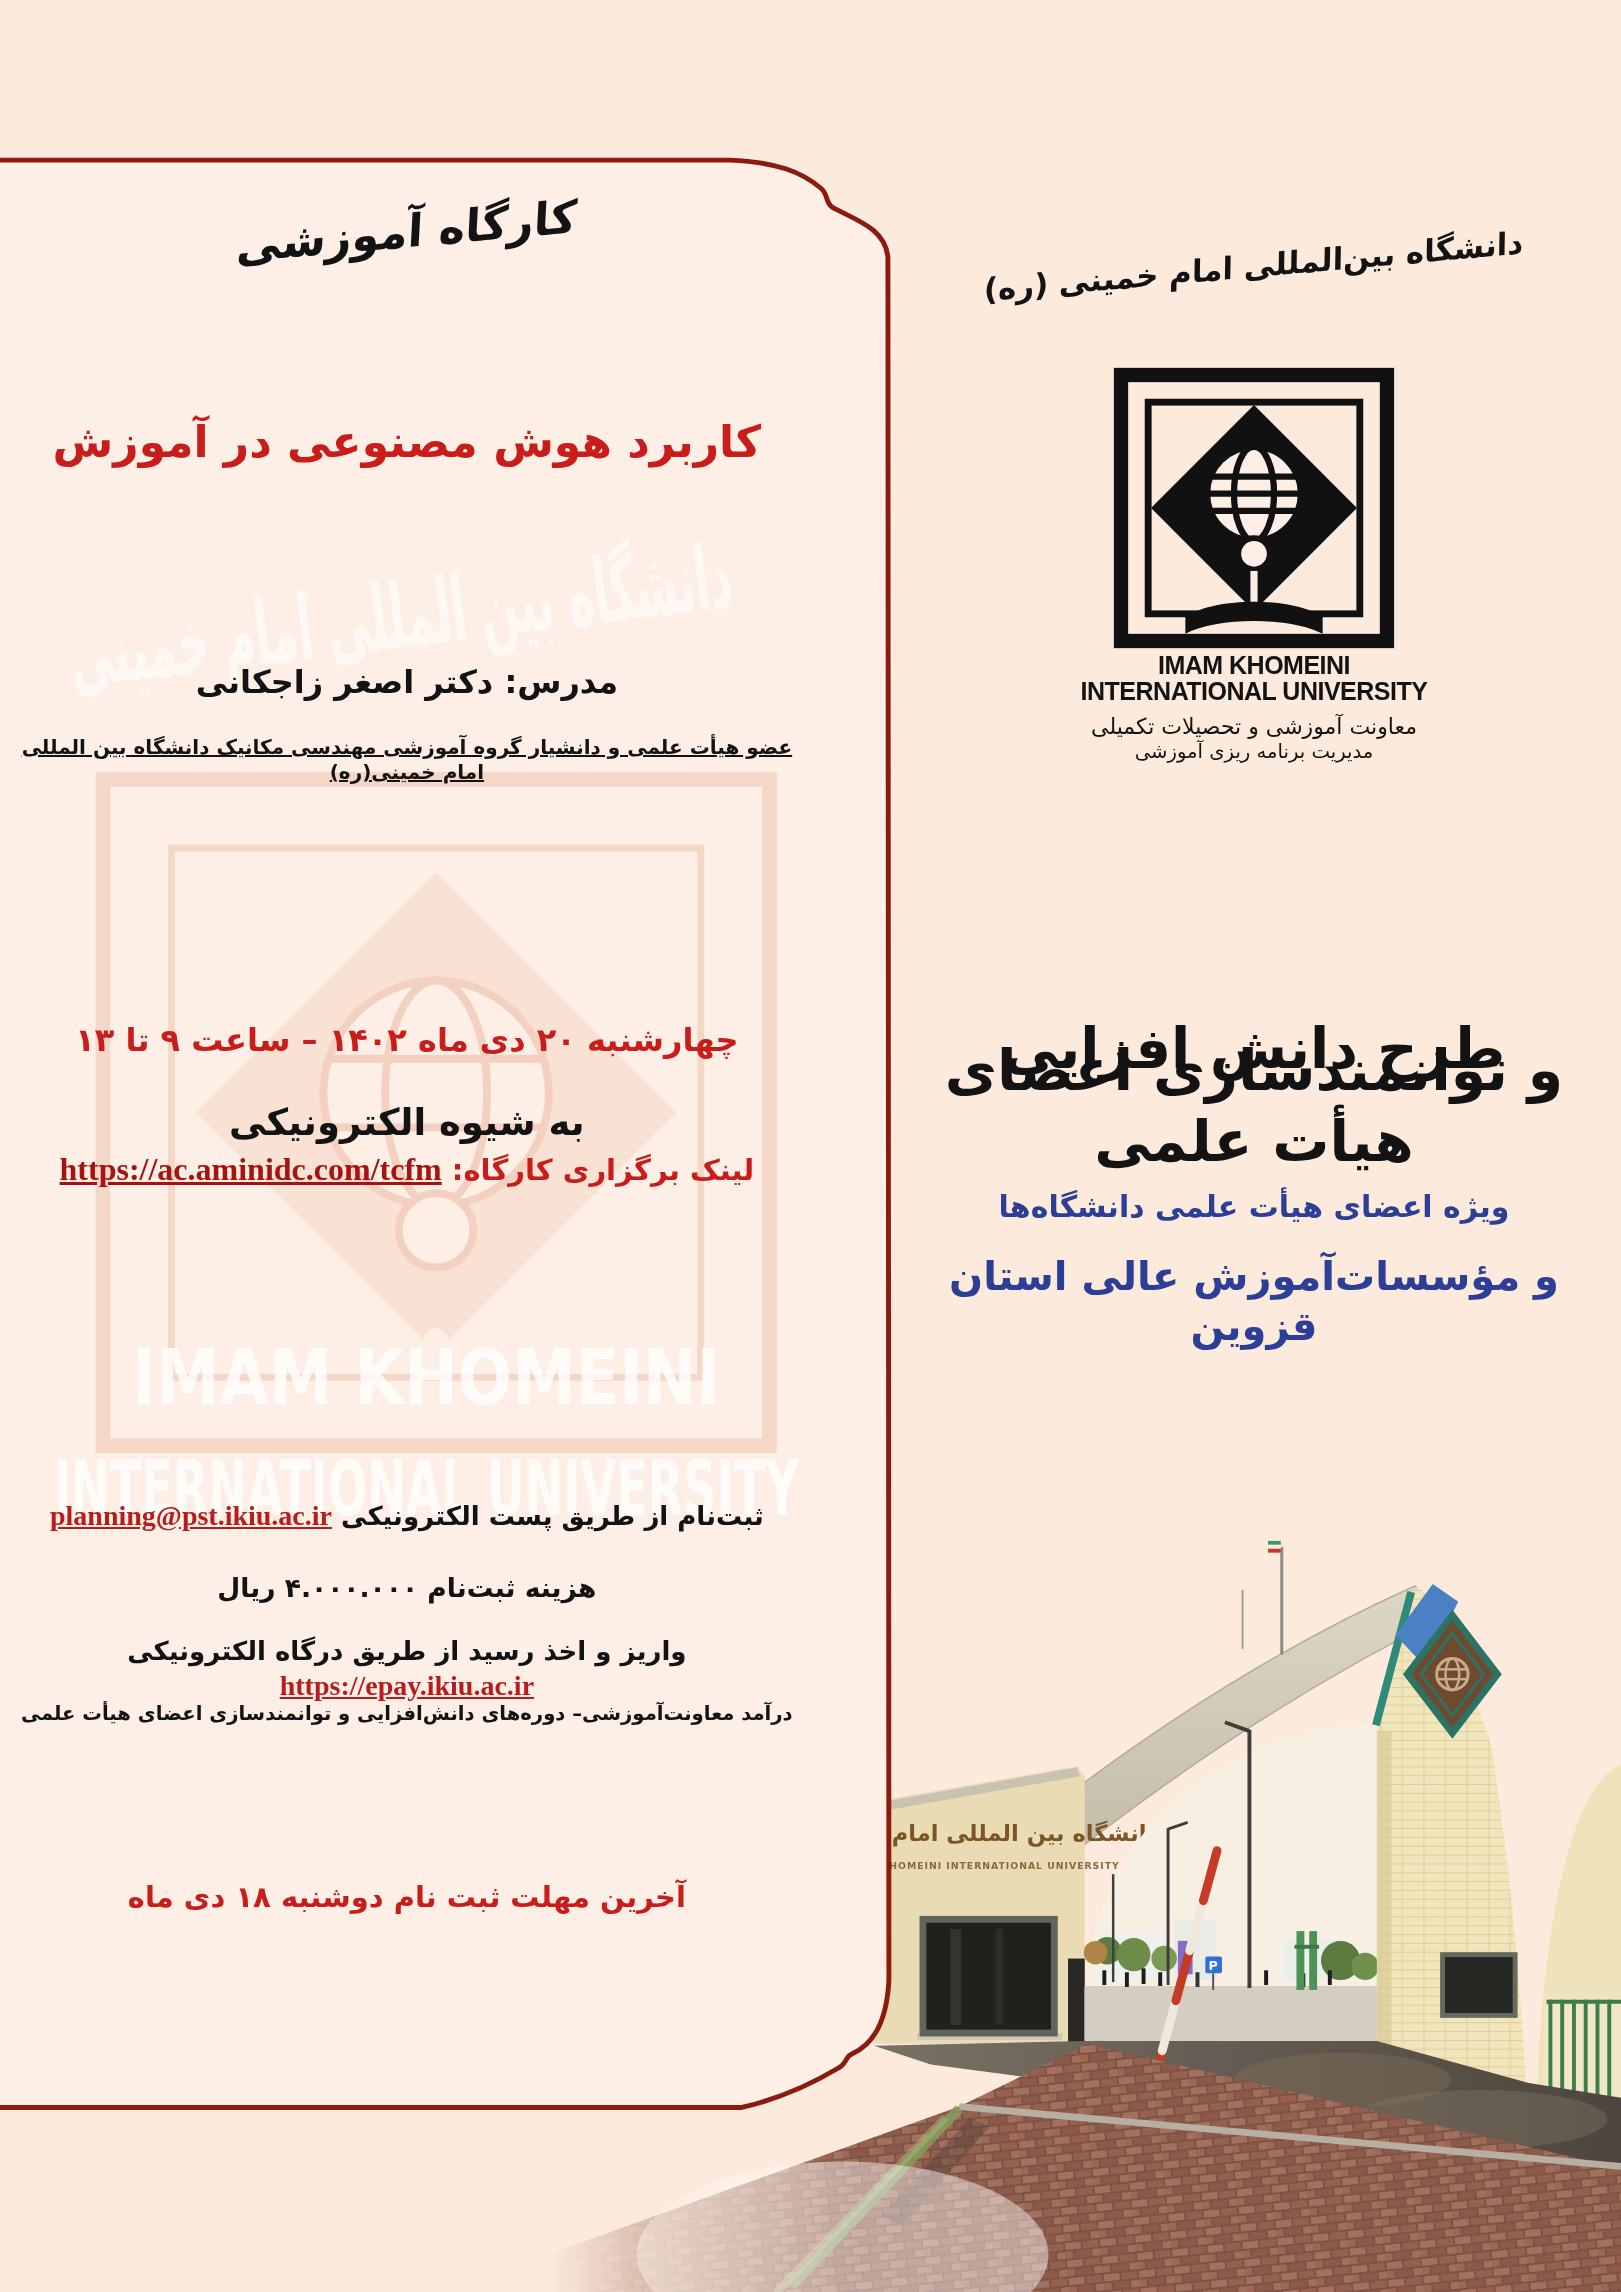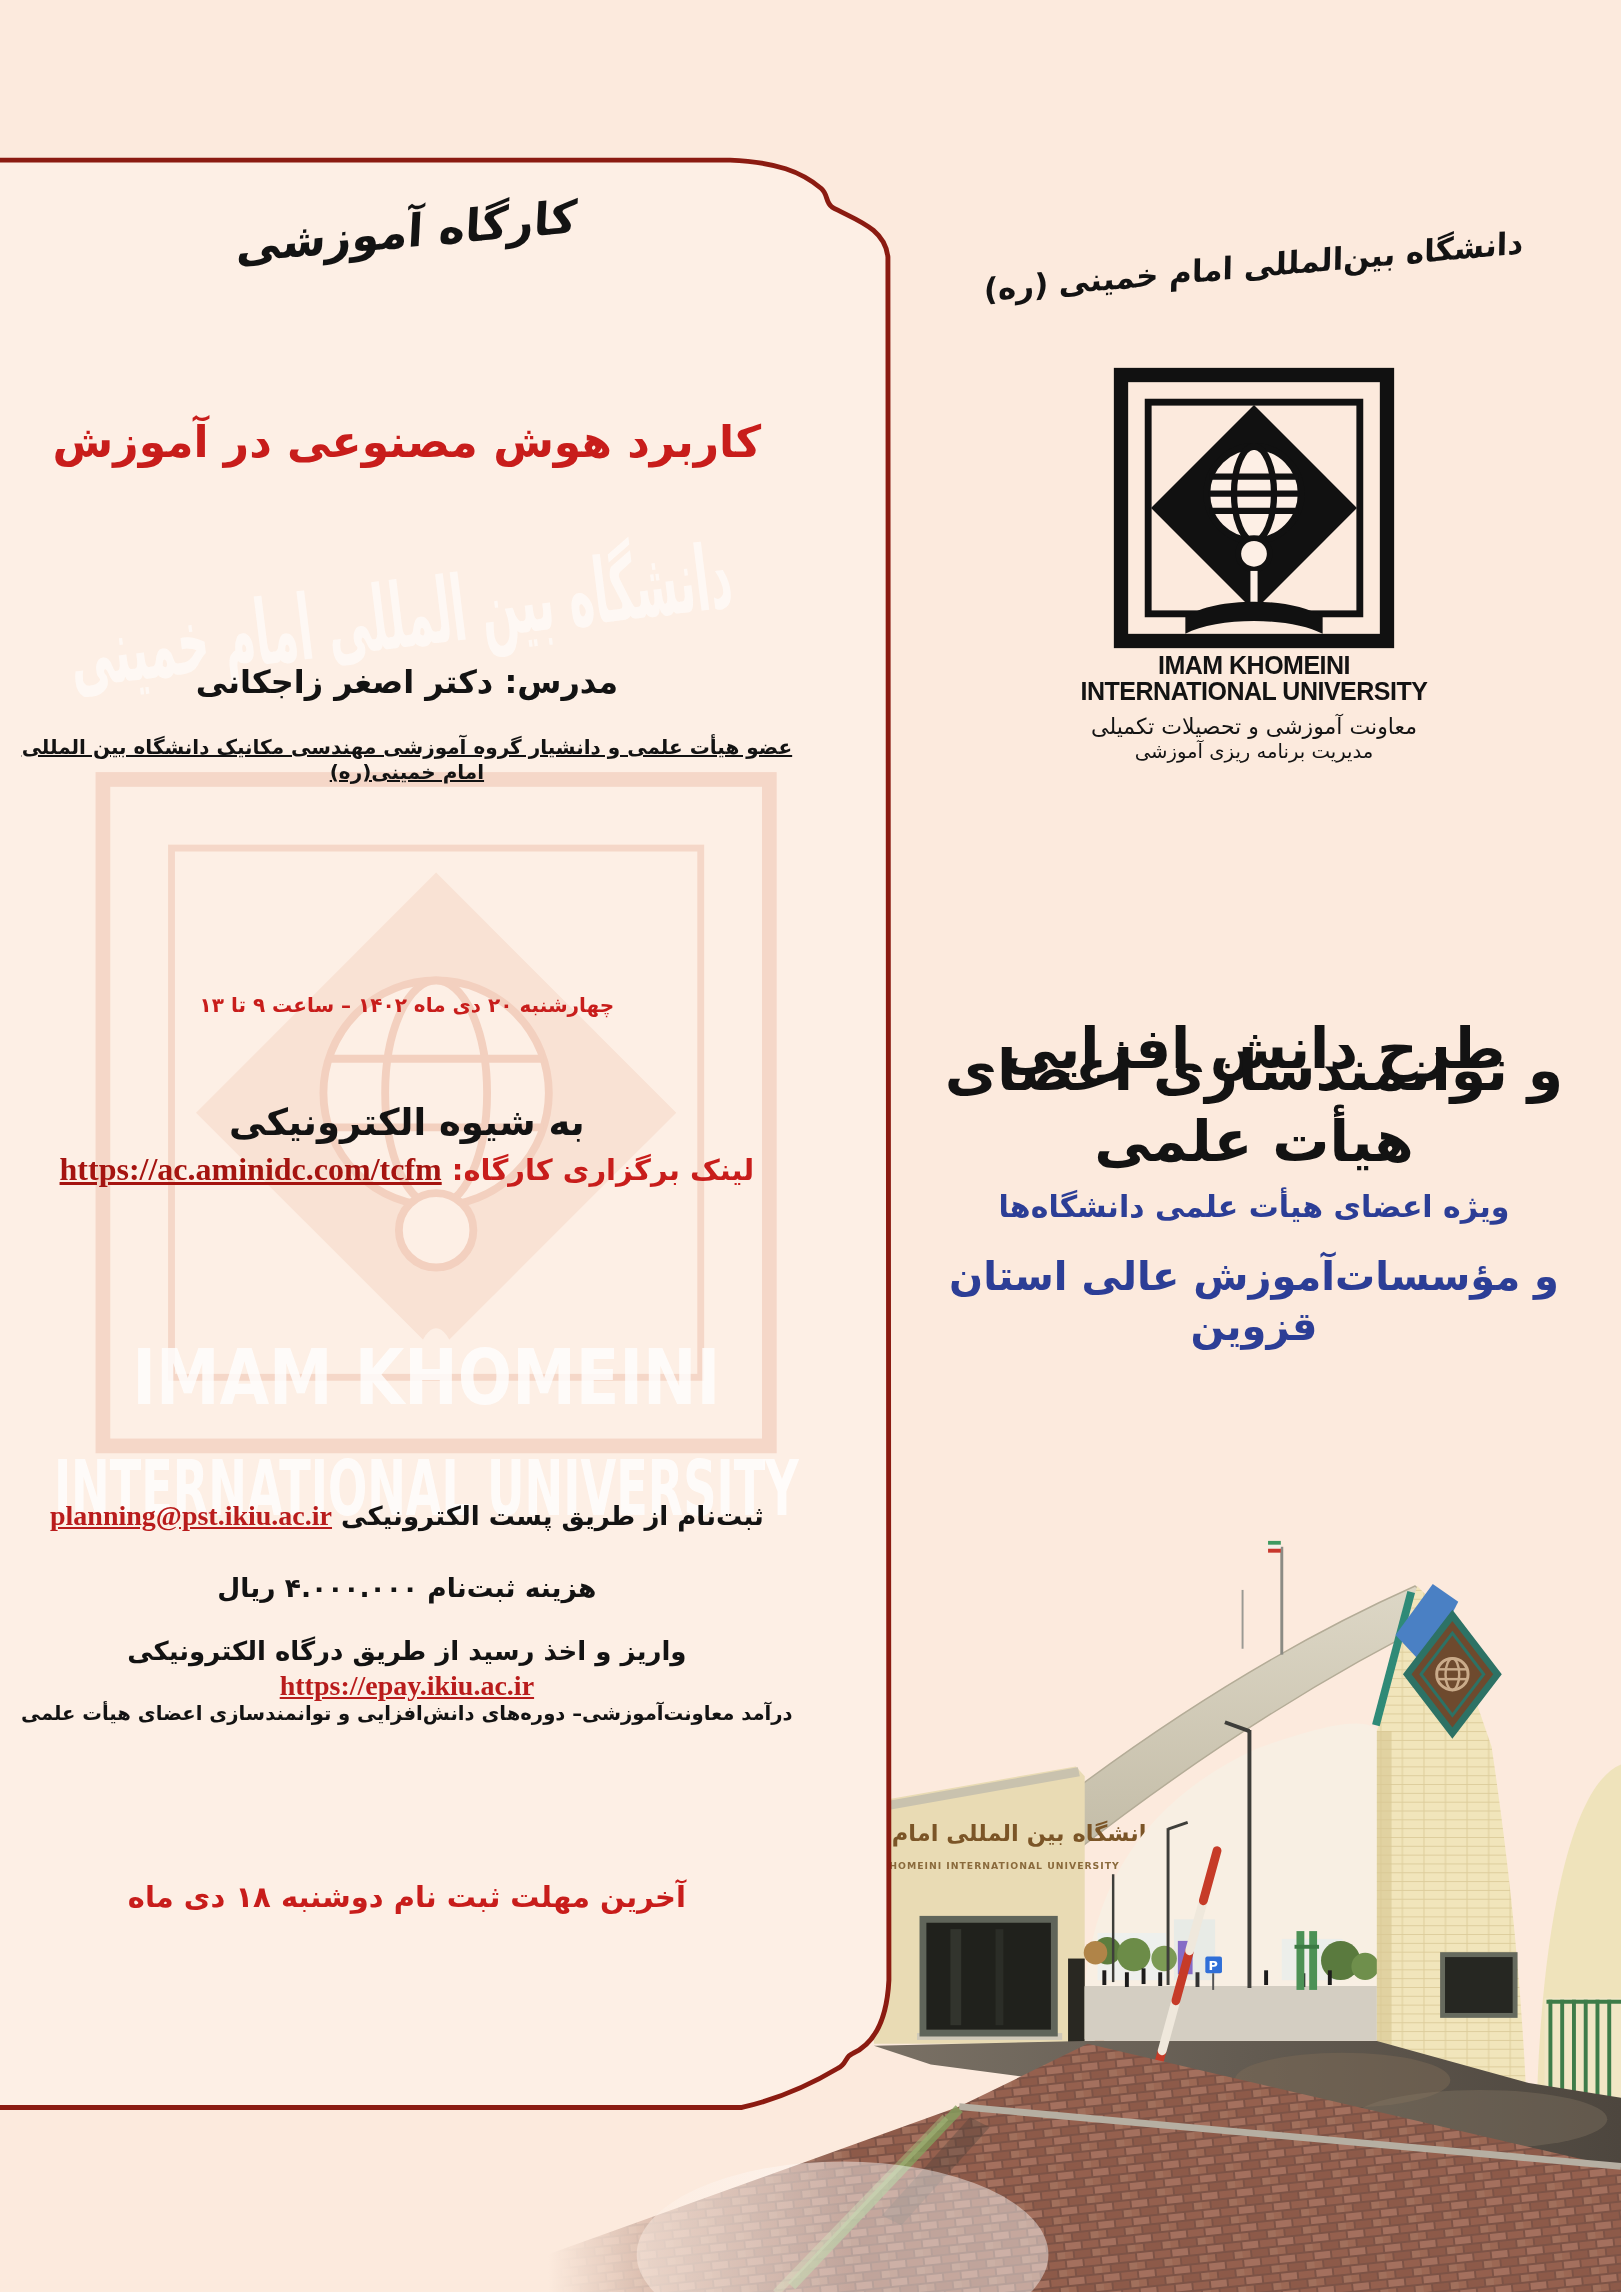--- a/index.html
+++ b/index.html
@@ -202,21 +202,21 @@
   <div class="block fa blk b" style="top:204px;font-size:45px;">
     <span style="display:inline-block;transform:rotate(-5deg) skewX(-8deg);">کارگاه آموزشی</span>
   </div>
 
   <div class="block fa red b" dir="rtl" style="top:382px;font-size:44px;margin-top:32px;">کاربرد هوش مصنوعی در آموزش</div>
 
   <div class="block fa blk b" dir="rtl" style="top:662px;font-size:32px;">مدرس: دکتر اصغر زاجکانی</div>
 
   <div class="block fa blk b" dir="rtl" style="top:735px;font-size:20px;text-decoration:underline;">عضو هیأت علمی و دانشیار گروه آموزشی مهندسی مکانیک دانشگاه بین المللی امام خمینی(ره)</div>
 
-  <div class="block fa red b" dir="rtl" style="top:993px;font-size:20px;">چهارشنبه ۲۰ دی ماه ۱۴۰۲ – ساعت ۹ تا ۱۳</div>
+  <div class="block fa red b" dir="rtl" style="top:1020px;font-size:32px;">چهارشنبه ۲۰ دی ماه ۱۴۰۲ – ساعت ۹ تا ۱۳</div>
 
   <div class="block fa blk b" dir="rtl" style="top:1100px;font-size:37px;">به شیوه الکترونیکی</div>
 
   <div class="block fa b" dir="rtl" style="top:1149px;font-size:29px;">
     <span class="red">لینک برگزاری کارگاه:</span>
     <a href="#" class="ser lnk-red b" dir="ltr" style="font-size:32px;">https://ac.aminidc.com/tcfm</a>
   </div>
 
   <div class="block fa blk b" dir="rtl" style="top:1498px;font-size:26px;">
     <span>ثبت‌نام از طریق پست الکترونیکی</span>

